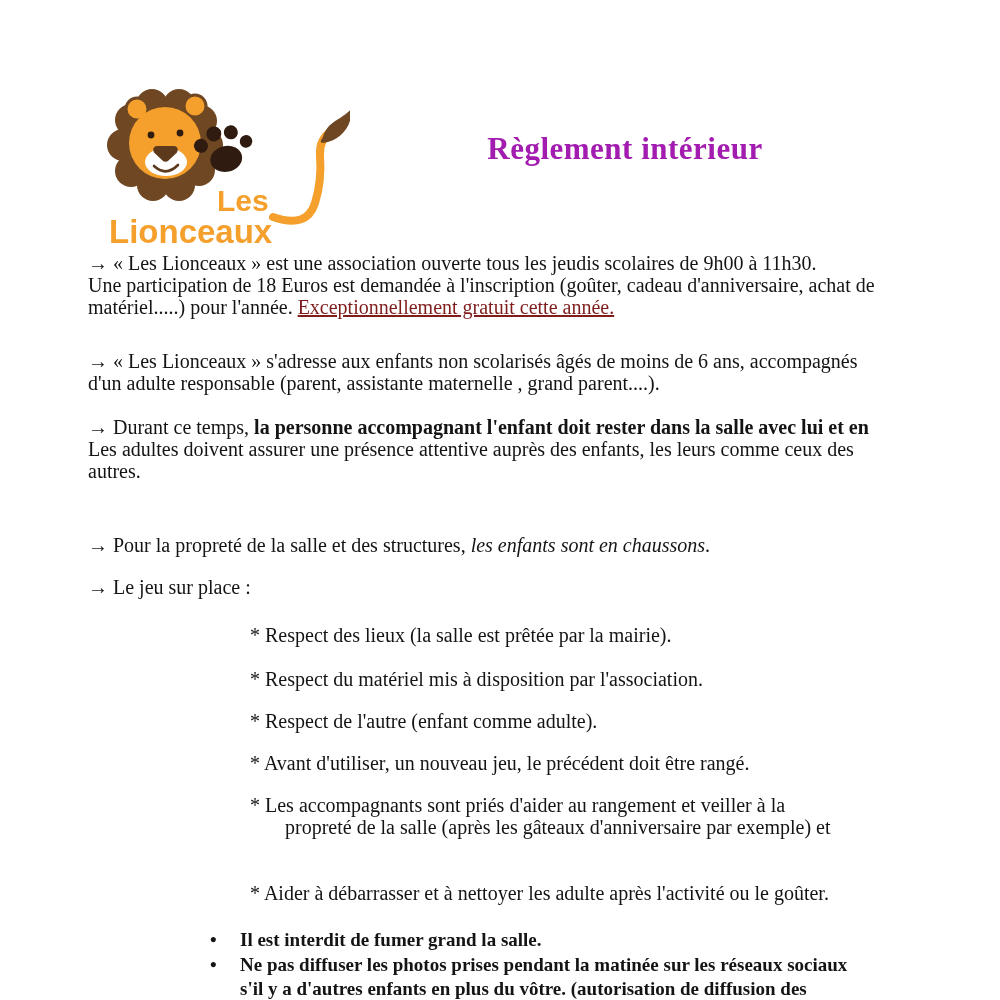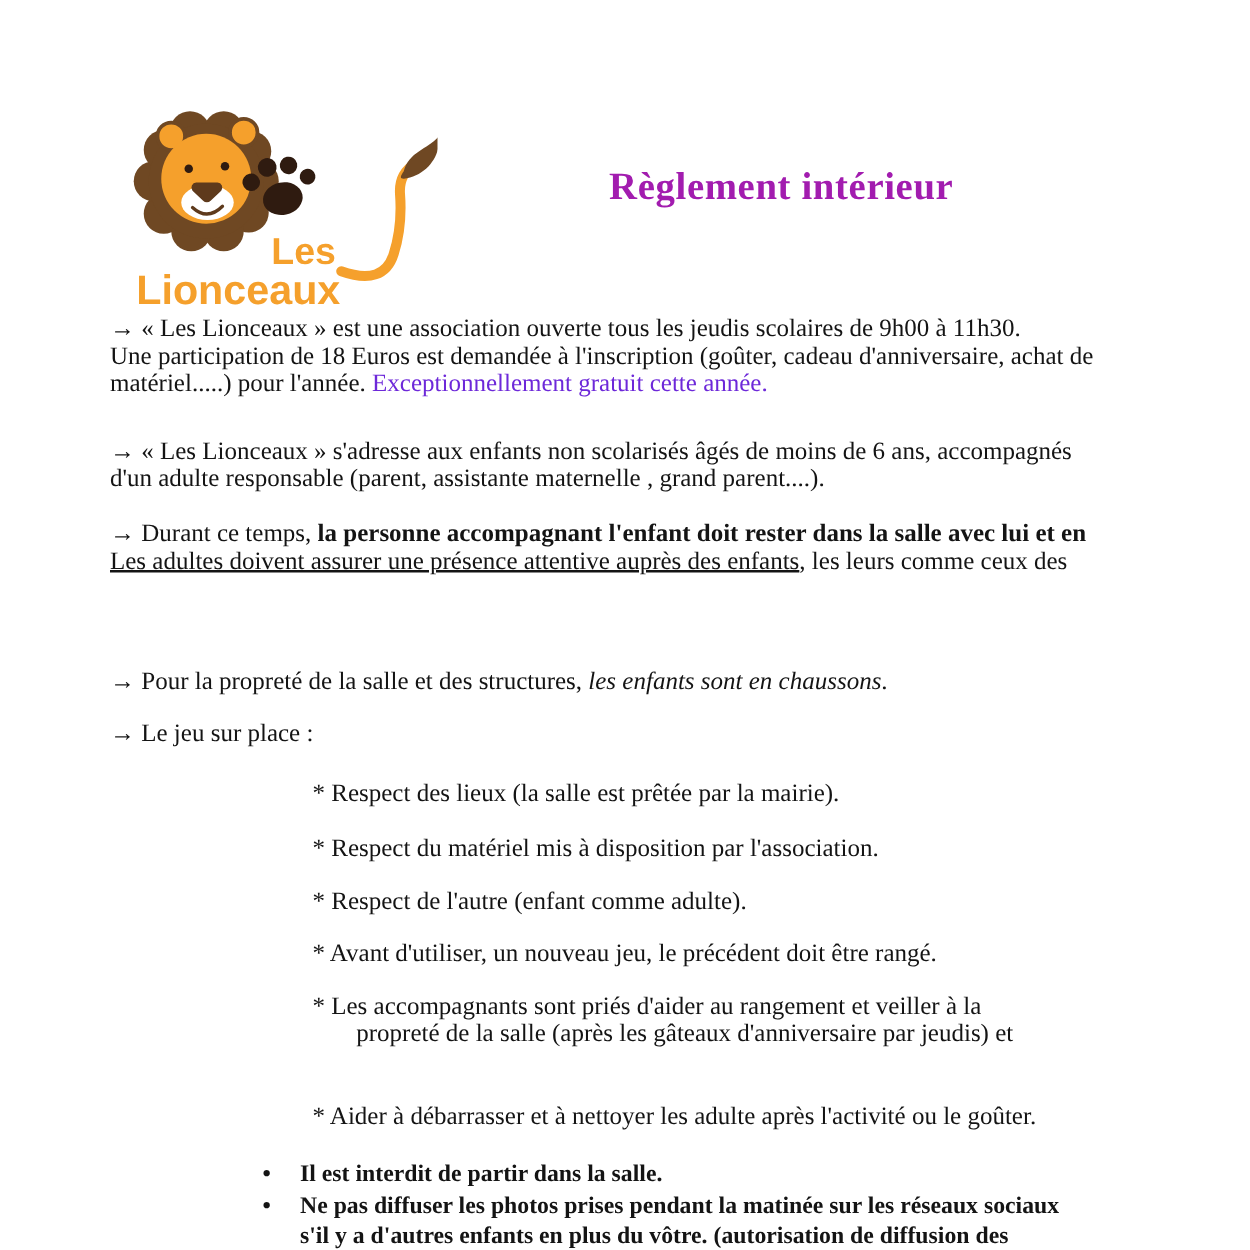--- a/index.html
+++ b/index.html
@@ -20,22 +20,22 @@
     text-align:center;
     font-size:31px;font-weight:bold;
     color:#a21caf;
     letter-spacing:0.5px;
   }
   
   .body-text{position:absolute;left:88px;top:0;width:840px;}
   .para{position:absolute;left:0;width:832px;font-size:20px;line-height:22px;}
   .b{font-weight:bold;text-align:center;}
   .i{font-style:italic;}
-  .u{text-decoration:underline;}
-  .red-u{color:#6d28d9;}
+  .u{}
+  .red-u{color:#7f1d1d;text-decoration:underline;}
   .ind-quelques{padding-left:117px;}
   .ind-star{padding-left:162px;}
   .ind-proprete{padding-left:197px;}
   .ind-avant{padding-left:130px;}
   
   .bullet-row{position:absolute;left:0;width:832px;font-size:19px;line-height:24px;font-weight:bold;}
   .bullet-row .marker{position:absolute;left:122px;top:0;font-weight:bold;}
   .bullet-row .btxt{display:block;padding-left:152px;}
 </style>
 </head>
@@ -101,45 +101,46 @@
     </div>
 
     <div class="para" style="top:350px">
       <div><span>→ « Les Lionceaux » s'adresse aux enfants non scolarisés âgés de moins de 6 ans, accompagnés</span></div>
       <div><span>d'un adulte responsable (parent, assistante maternelle , grand parent....).</span></div>
     </div>
 
     <div class="para" style="top:416px">
       <div><span>→ Durant ce temps, </span><span class="b">la personne accompagnant l'enfant doit rester dans la salle avec lui et en</span></div>
       <div><span class="u">Les adultes doivent assurer une présence attentive auprès des enfants</span><span>, les leurs comme ceux des</span></div>
+      <div><span>autres.</span></div>
     </div>
 
     <div class="para" style="top:534px">
       <div><span>→ Pour la propreté de la salle et des structures, </span><span class="i">les enfants sont en chaussons</span><span>.</span></div>
     </div>
 
     <div class="para" style="top:576px">
       <div><span>→ Le jeu sur place :</span></div>
     </div>
 
     <div class="para ind-star" style="top:624px"><span>* Respect des lieux (la salle est prêtée par la mairie).</span></div>
     <div class="para ind-star" style="top:668px"><span>* Respect du matériel mis à disposition par l'association.</span></div>
     <div class="para ind-star" style="top:710px"><span>* Respect de l'autre (enfant comme adulte).</span></div>
     <div class="para ind-star" style="top:752px"><span>* Avant d'utiliser, un nouveau jeu, le précédent doit être rangé.</span></div>
 
     <div class="para" style="top:794px">
       <div class="ind-star"><span>* Les accompagnants sont priés d'aider au rangement et veiller à la</span></div>
-      <div class="ind-proprete"><span>propreté de la salle (après les gâteaux d'anniversaire par jeudis) et</span></div>
+      <div class="ind-proprete"><span>propreté de la salle (après les gâteaux d'anniversaire par exemple) et</span></div>
     </div>
 
     <div class="para ind-star" style="top:882px"><span>* Aider à débarrasser et à nettoyer les adulte après l'activité ou le goûter.</span></div>
 
     <div class="bullet-row" style="top:928px">
       <span class="marker">•</span>
-      <span class="btxt">Il est interdit de partir dans la salle.</span>
+      <span class="btxt">Il est interdit de fumer grand la salle.</span>
     </div>
 
     <div class="bullet-row" style="top:953px">
       <span class="marker">•</span>
       <span class="btxt"><span>Ne pas diffuser les photos prises pendant la matinée sur les réseaux sociaux</span><br>
       <span>s'il y a d'autres enfants en plus du vôtre. (autorisation de diffusion des</span></span>
     </div>
 
   </div>
 </div>

